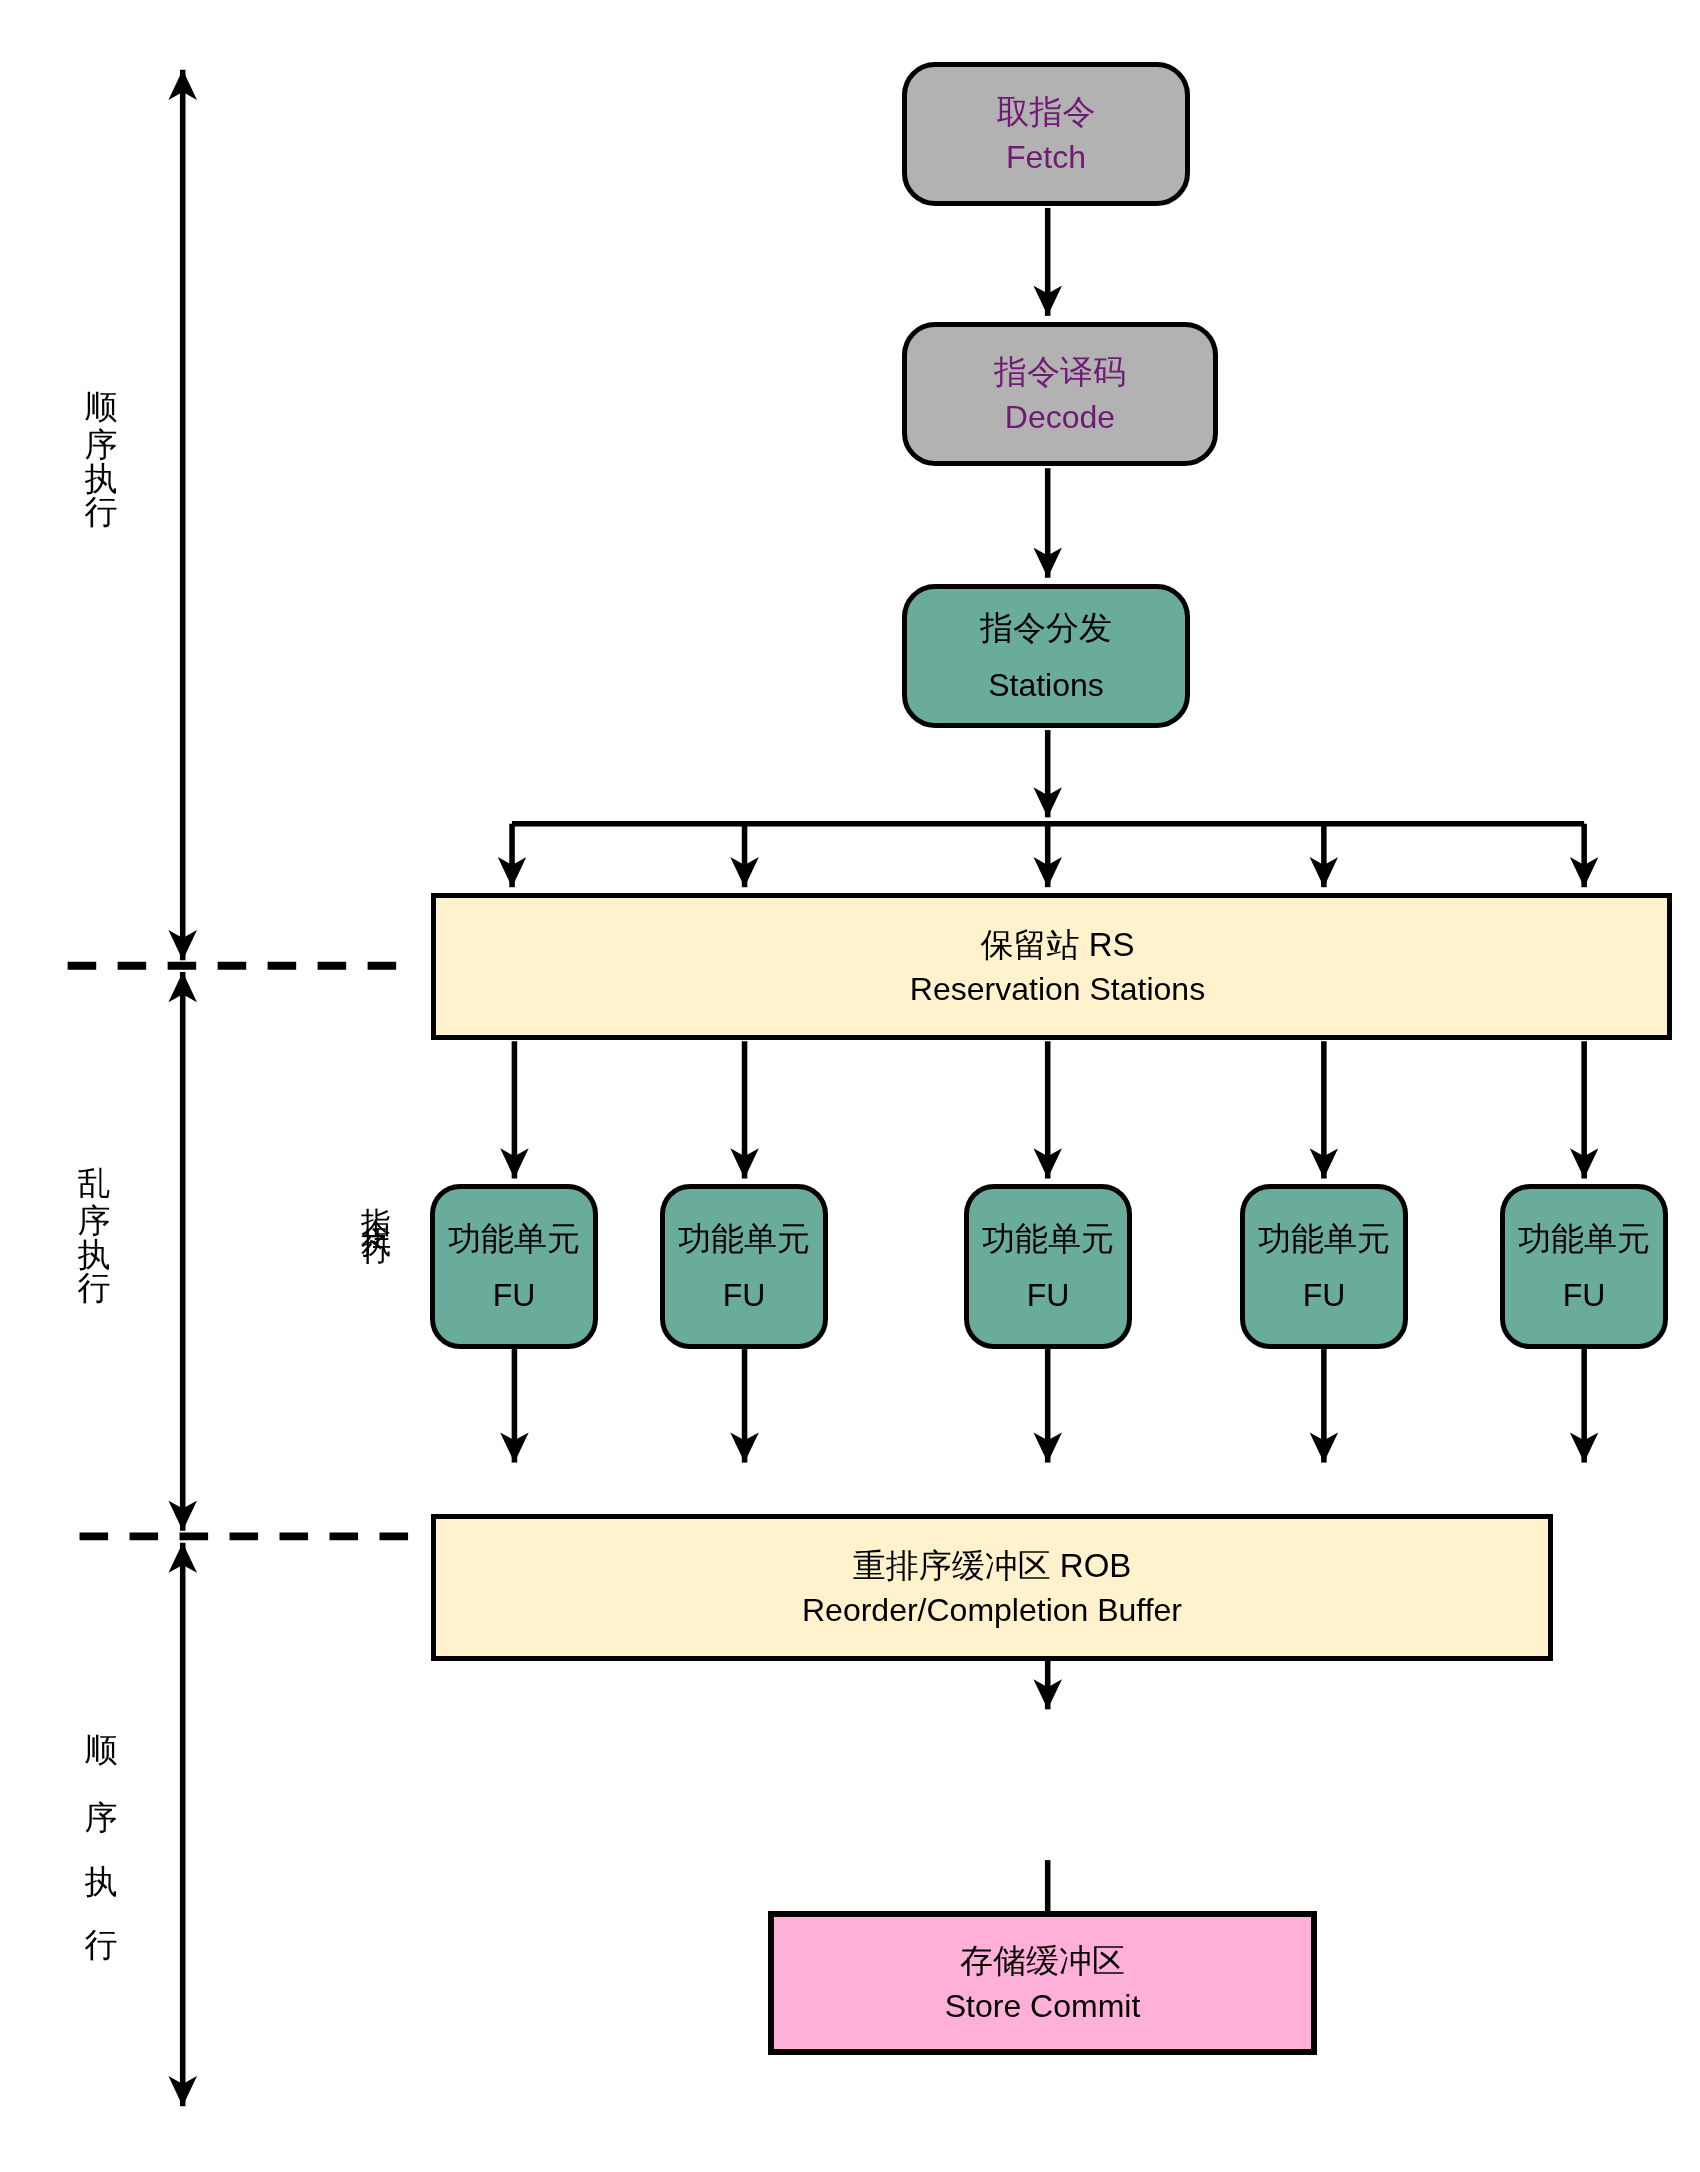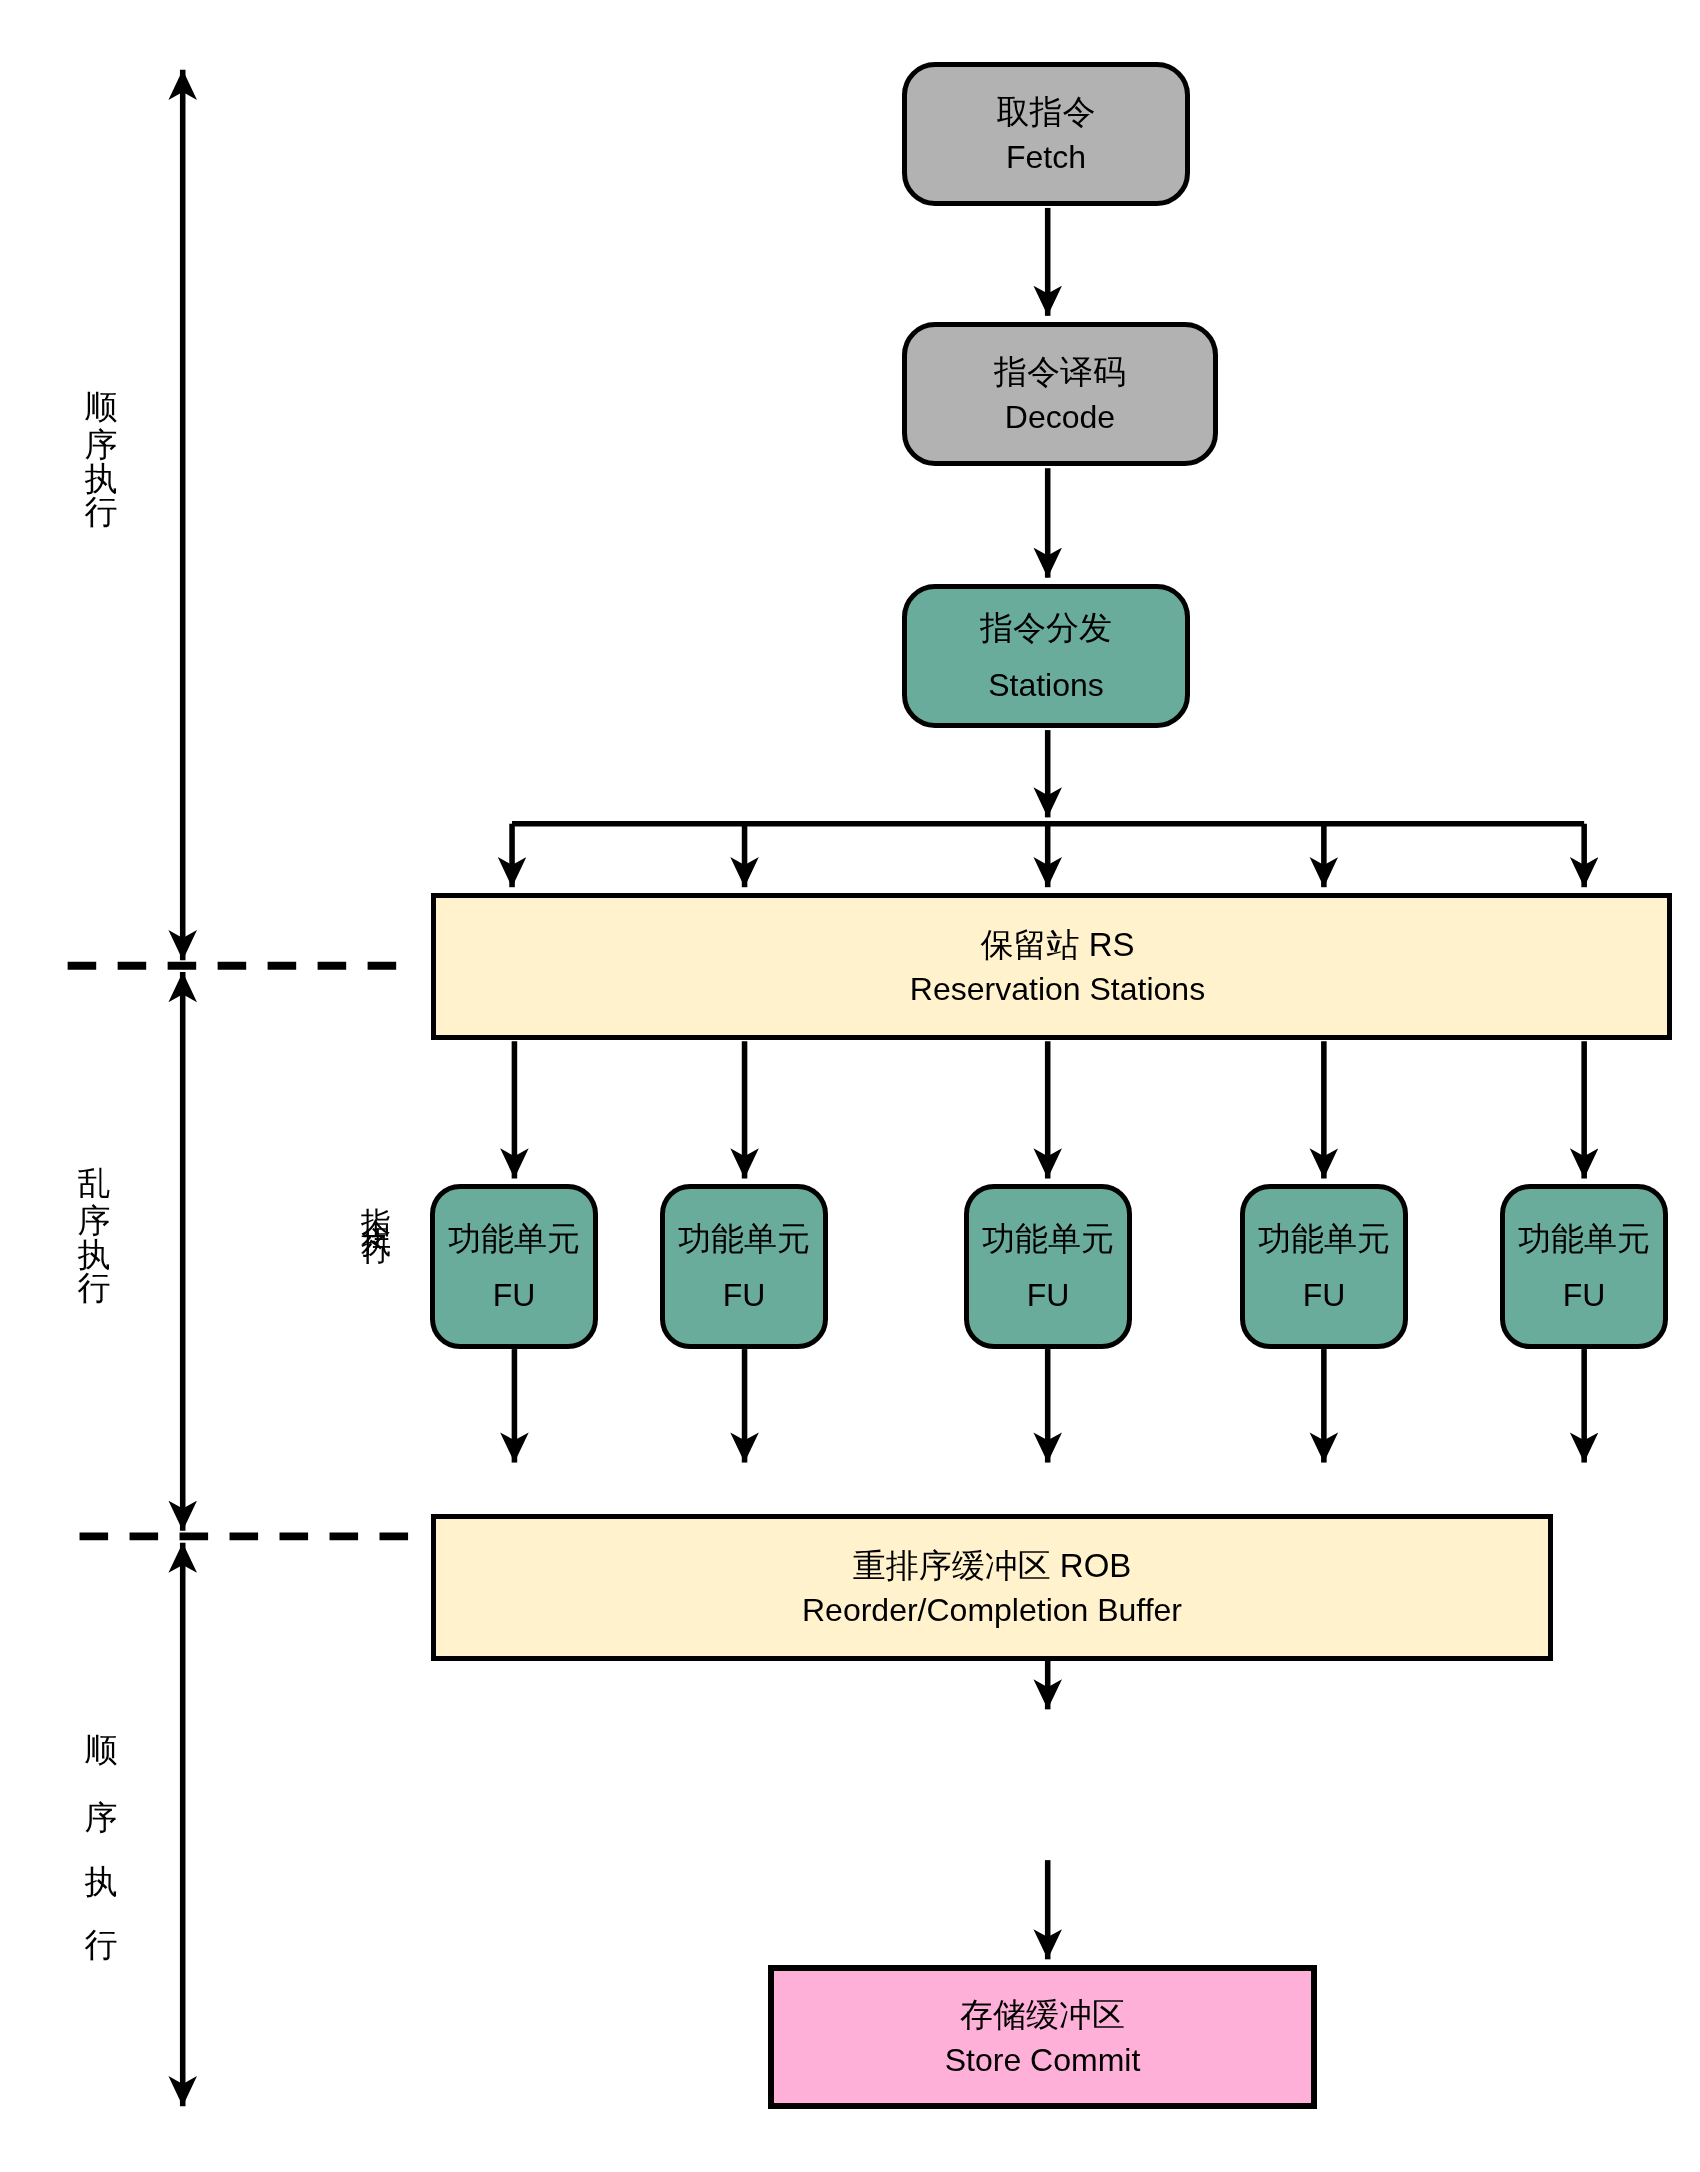--- a/index.html
+++ b/index.html
@@ -18,34 +18,34 @@
     border:5.6px solid #000;
     display:flex;flex-direction:column;
     align-items:center;justify-content:center;
     text-align:center;
     line-height:1.38;
     color:#000;
   }
   .rounded{border-radius:33px;}
   .zh{font-size:33px;}
   .en{font-size:32px;}
-  .gray{background:var(--stage-gray);color:#000000;}
+  .gray{background:var(--stage-gray);color:#701a75;}
   .teal{background:var(--stage-teal);gap:12px;}
   .yellow{background:var(--buffer-yellow);}
   .pink{background:var(--store-pink);border-width:6.3px;}
 
   .fetch  {left:902px;top:62px;  width:288px;height:144px;}
   .decode {left:902px;top:322px; width:316px;height:144px;}
   .dispatch{left:902px;top:584px;width:288px;height:144px;}
   .rs     {left:431px; top:893px;width:1241px;height:147px;padding-left:12px;}
   .fu     {top:1184px;width:168px;height:165px;border-radius:30px;}
   .fu1{left:430px;} .fu2{left:660px;} .fu3{left:964px;} .fu4{left:1240px;} .fu5{left:1500px;}
   .rob    {left:431px; top:1468px;width:1122px;height:147px;margin-top:46px;}
   .commit {left:904px;top:1715px;width:288px;height:144px;}
-  .store  {left:768px; top:1965px;width:549px;height:144px;}
+  .store  {left:768px; top:1911px;width:549px;height:144px;}
 
   .vlabel{
     position:absolute;
     writing-mode:vertical-rl;
     text-orientation:upright;
     color:#000;
     font-size:33px;
     letter-spacing:35px;
     white-space:nowrap;
   }

